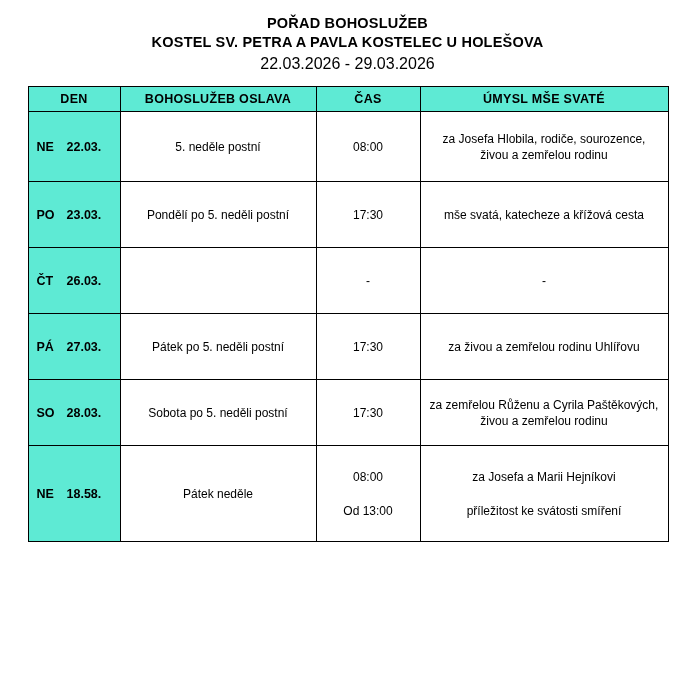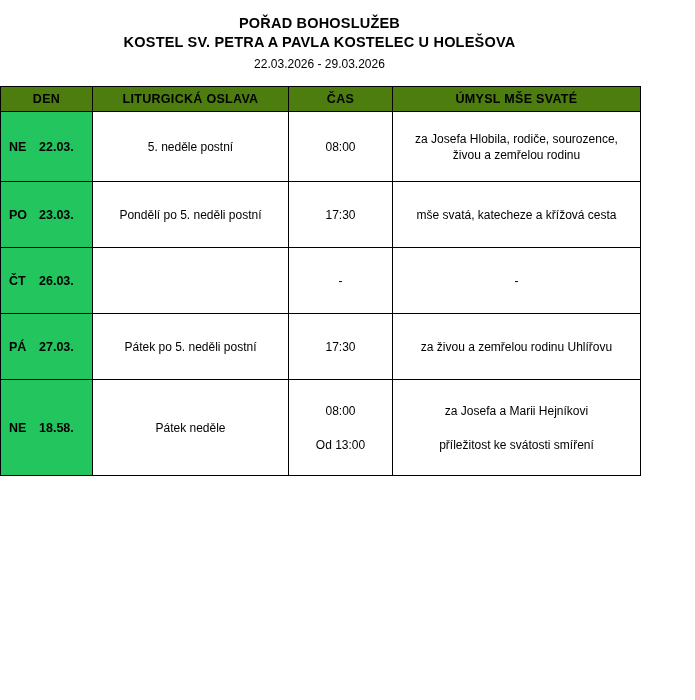--- a/index.html
+++ b/index.html
@@ -8,21 +8,21 @@
     background: #ffffff;
   }
   body {
     width: 695px;
     height: 700px;
     font-family: "Liberation Sans", sans-serif;
     color: #000000;
     overflow: hidden;
   }
   .page {
-    width: 639px;
+    width: 695px;
     height: 700px;
     position: relative;
     box-sizing: border-box;
   }
   .header {
     text-align: center;
     padding-top: 14px;
   }
   .title-line1 {
     font-size: 14.5px;
@@ -30,55 +30,55 @@
     letter-spacing: 0.2px;
     line-height: 19px;
   }
   .title-line2 {
     font-size: 14.5px;
     font-weight: bold;
     letter-spacing: 0.2px;
     line-height: 19px;
   }
   .date-range {
-    font-size: 12px;
+    font-size: 16px;
     line-height: 20px;
     margin-top: 2px;
   }
   .table-wrap {
     margin: 12px auto 0 auto;
     width: 640px;
   }
   table.schedule {
     border-collapse: collapse;
     width: 640px;
     table-layout: fixed;
   }
   table.schedule th,
   table.schedule td {
     border: 1px solid #000000;
     vertical-align: middle;
   }
   table.schedule thead th {
-    background: #4d7c0f;
+    background: #5eead4;
     font-size: 12.5px;
     font-weight: bold;
     text-align: center;
     height: 20px;
     padding: 2px 0;
     letter-spacing: 0.3px;
     margin-top: 20px;
   }
   col.c-day { width: 92px; }
   col.c-lit { width: 196px; }
   col.c-time { width: 104px; }
   col.c-int { width: 248px; }
 
   td.day {
-    background: #22c55e;
+    background: #5eead4;
     font-size: 12.5px;
     font-weight: bold;
     text-align: left;
     padding-left: 8px;
     white-space: nowrap;
   }
   td.day .dow {
     display: inline-block;
     min-width: 22px;
   }
@@ -128,21 +128,21 @@
     <table class="schedule">
       <colgroup>
         <col class="c-day">
         <col class="c-lit">
         <col class="c-time">
         <col class="c-int">
       </colgroup>
       <thead>
         <tr>
           <th>DEN</th>
-          <th>LITURGICKÁ OSLAVA</th>
+          <th>BOHOSLUŽEB OSLAVA</th>
           <th>ČAS</th>
           <th>ÚMYSL MŠE SVATÉ</th>
         </tr>
       </thead>
       <tbody>
 
         <tr class="r-tall">
           <td class="day">
             <span class="dow">NE</span><span class="dt">22.03.</span>
           </td>
@@ -173,20 +173,28 @@
 
         <tr class="r-mid">
           <td class="day">
             <span class="dow">PÁ</span><span class="dt">27.03.</span>
           </td>
           <td class="lit">Pátek po 5. neděli postní</td>
           <td class="time">17:30</td>
           <td class="intent">za živou a zemřelou rodinu Uhlířovu</td>
         </tr>
 
+        <tr class="r-mid">
+          <td class="day">
+            <span class="dow">SO</span><span class="dt">28.03.</span>
+          </td>
+          <td class="lit">Sobota po 5. neděli postní</td>
+          <td class="time">17:30</td>
+          <td class="intent">za zemřelou Růženu a Cyrila Paštěkových, živou a zemřelou rodinu</td>
+        </tr>
 
         <tr class="r-last">
           <td class="day">
             <span class="dow">NE</span><span class="dt">18.58.</span>
           </td>
           <td class="lit">Pátek neděle</td>
           <td class="time">
             <span class="sub-row first">08:00</span>
             <span class="sub-row">Od 13:00</span>
           </td>

